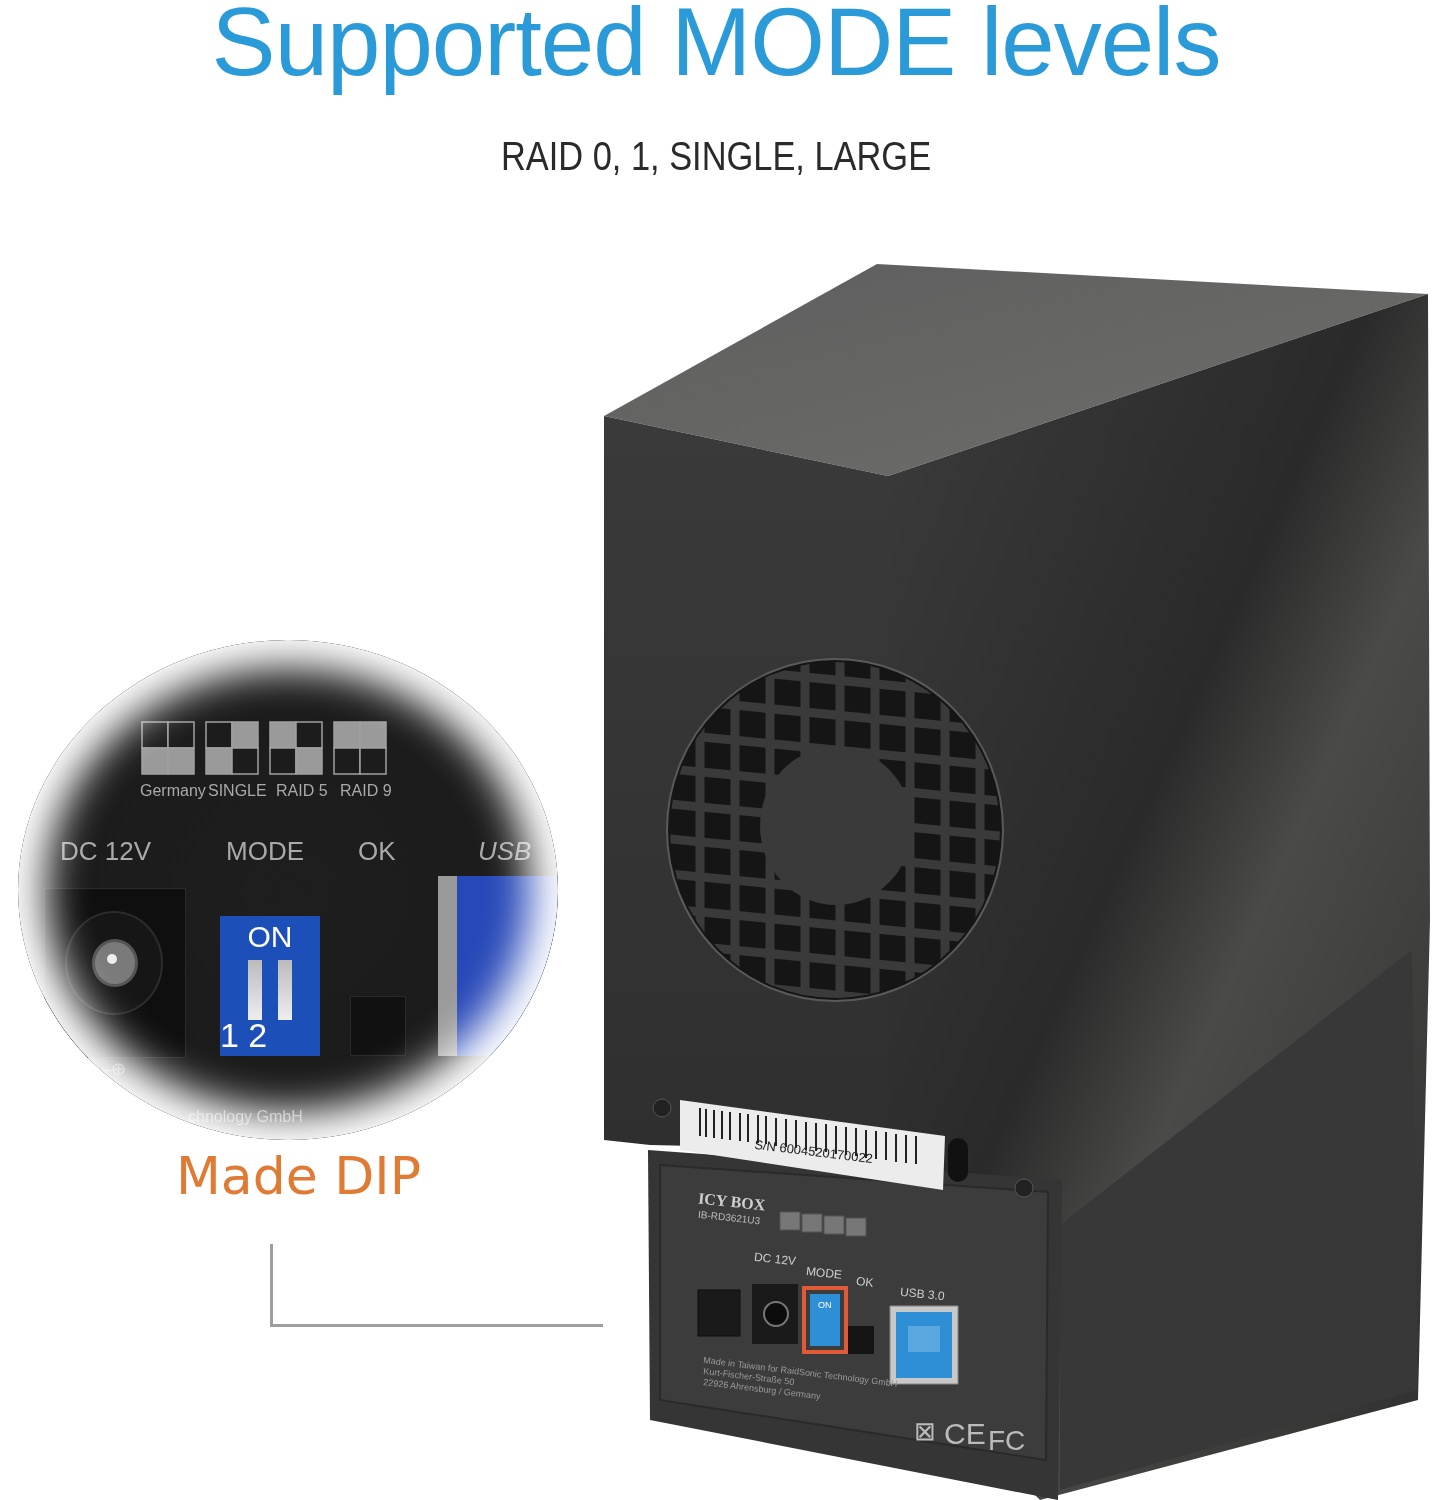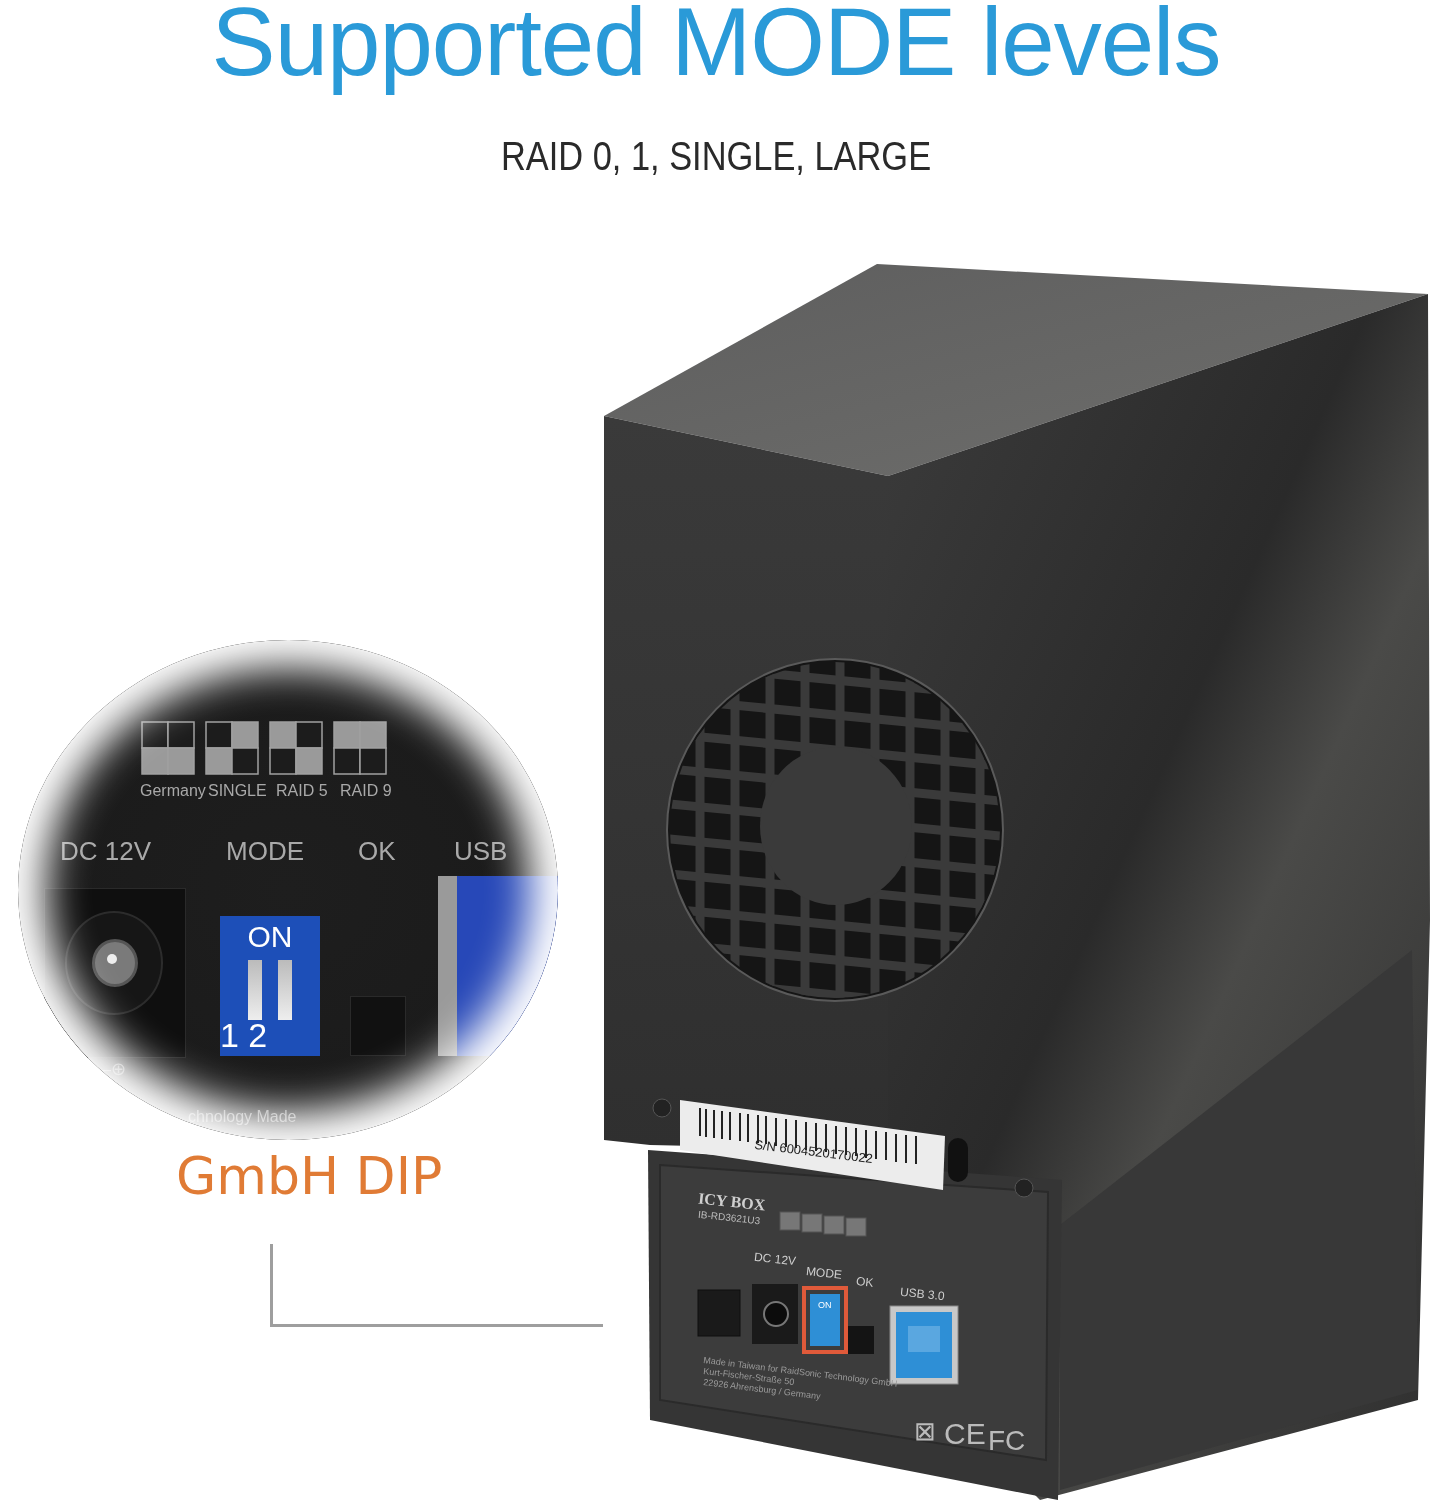--- a/index.html
+++ b/index.html
@@ -184,41 +184,41 @@
       </g>
     </svg>
     <div class="legend-lbl" style="left:122px;top:142px;">Germany</div>
     <div class="legend-lbl" style="left:190px;top:142px;">SINGLE</div>
     <div class="legend-lbl" style="left:258px;top:142px;">RAID 5</div>
     <div class="legend-lbl" style="left:322px;top:142px;">RAID 9</div>
 
     <div class="mag-label" style="left:42px;top:196px;">DC 12V</div>
     <div class="mag-label" style="left:208px;top:196px;">MODE</div>
     <div class="mag-label" style="left:340px;top:196px;">OK</div>
-    <div class="mag-label" style="left:436px;top:196px;">USB</div>
+    <div class="mag-label" style="left:460px;top:196px;font-style:italic;">USB</div>
     <div class="mag-label" style="left:0px;top:110px;font-size:18px;color:#777;">U3</div>
 
     <div style="position:absolute;left:26px;top:248px;width:140px;height:168px;background:#0f0f0f;border:1px solid #2a2a2a;">
       <div style="position:absolute;left:20px;top:22px;width:94px;height:100px;border-radius:50%;background:#161616;border:2px solid #2c2c2c;"></div>
       <div style="position:absolute;left:47px;top:50px;width:40px;height:42px;border-radius:50%;background:#7a7a7a;border:3px solid #555;"></div>
       <div style="position:absolute;left:62px;top:65px;width:10px;height:10px;border-radius:50%;background:#eee;"></div>
     </div>
 
     <div class="dip-blue" style="left:202px;top:276px;width:100px;height:140px;">
       <div style="position:absolute;left:0;width:100px;top:4px;text-align:center;color:#fff;font-size:30px;">ON</div>
       <div style="position:absolute;left:28px;top:44px;width:14px;height:60px;background:linear-gradient(#bbb,#eee);"></div>
       <div style="position:absolute;left:58px;top:44px;width:14px;height:60px;background:linear-gradient(#bbb,#eee);"></div>
       <div style="position:absolute;left:0;width:100px;top:100px;text-align:left;color:#fff;font-size:34px;">1 2</div>
     </div>
 
     <div style="position:absolute;left:332px;top:356px;width:54px;height:58px;background:#111;border:1px solid #2a2a2a;"></div>
 
     <div style="position:absolute;left:420px;top:236px;width:120px;height:180px;background:linear-gradient(90deg,#9a9a9a 0 16%, #2748b8 16% 100%);"></div>
 
     <div style="position:absolute;left:60px;top:418px;font-size:18px;color:#888;">⊖—⊕</div>
-    <div style="position:absolute;left:170px;top:468px;font-size:16px;color:#999;">chnology Made</div>
+    <div style="position:absolute;left:170px;top:468px;font-size:16px;color:#999;">chnology GmbH</div>
   </div>
 
   <div style="position:absolute;inset:0;border-radius:50%;box-shadow: inset 0 0 40px 28px #ffffff;"></div>
 </div>
 
-<div id="raid-dip" class="abs">GmbH DIP</div>
+<div id="raid-dip" class="abs">Made DIP</div>
 <div class="abs" style="left:270px;top:1244px;width:330px;height:80px;border-left:3px solid #9e9e9e;border-bottom:3px solid #9e9e9e;"></div>
 
 </body></html>

